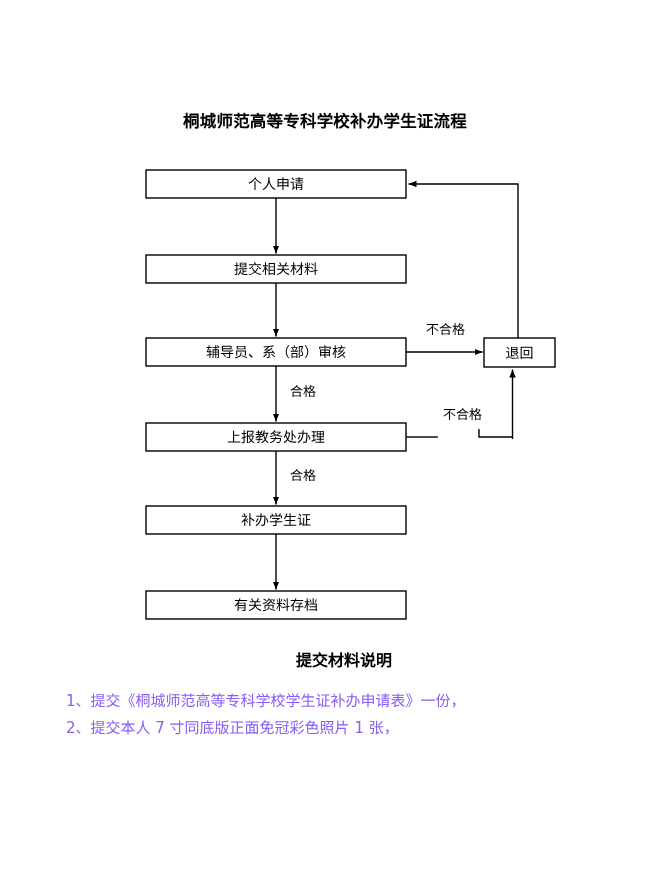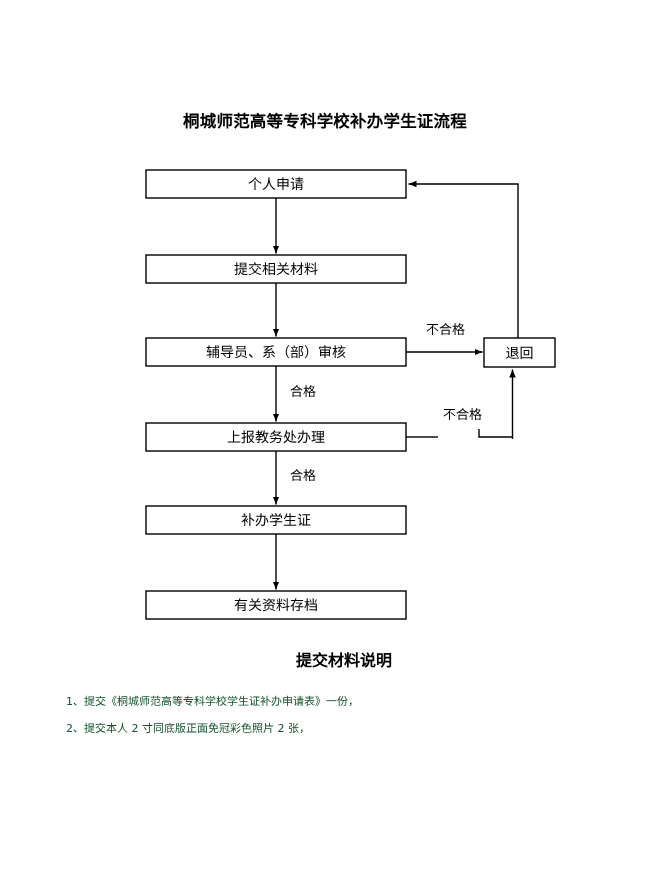--- a/index.html
+++ b/index.html
@@ -45,25 +45,25 @@
     font-family: "DejaVu Serif", "Liberation Serif", serif;
     margin-left: 19px;
   }
   .notes {
     position: absolute;
     left: 66px;
     top: 688px;
     width: 540px;
   }
   .note-line {
-    font-size: 11px;
+    font-size: 15px;
     line-height: 27px;
     font-family: "DejaVu Sans", "Liberation Sans", sans-serif;
     white-space: nowrap;
-    color: #14532d;
+    color: #8b5cf6;
   }
   .flow-svg {
     position: absolute;
     left: 0;
     top: 0;
     width: 650px;
     height: 650px;
   }
   .node-box {
     fill: #ffffff;
@@ -150,16 +150,16 @@
         <text x="290" y="476.5" class="edge-label">合格</text>
         <text x="426" y="330" class="edge-label">不合格</text>
         <text x="443" y="415" class="edge-label">不合格</text>
       </g>
   </svg>
 
   <div class="section-title">提交材料说明</div>
 
   <div class="notes" id="notes-list">
       <div class="note-line">1、提交《桐城师范高等专科学校学生证补办申请表》一份，</div>
-      <div class="note-line">2、提交本人 2 寸同底版正面免冠彩色照片 2 张，</div>
+      <div class="note-line">2、提交本人 7 寸同底版正面免冠彩色照片 1 张，</div>
     </div>
 
 </div>
 
 </body></html>

